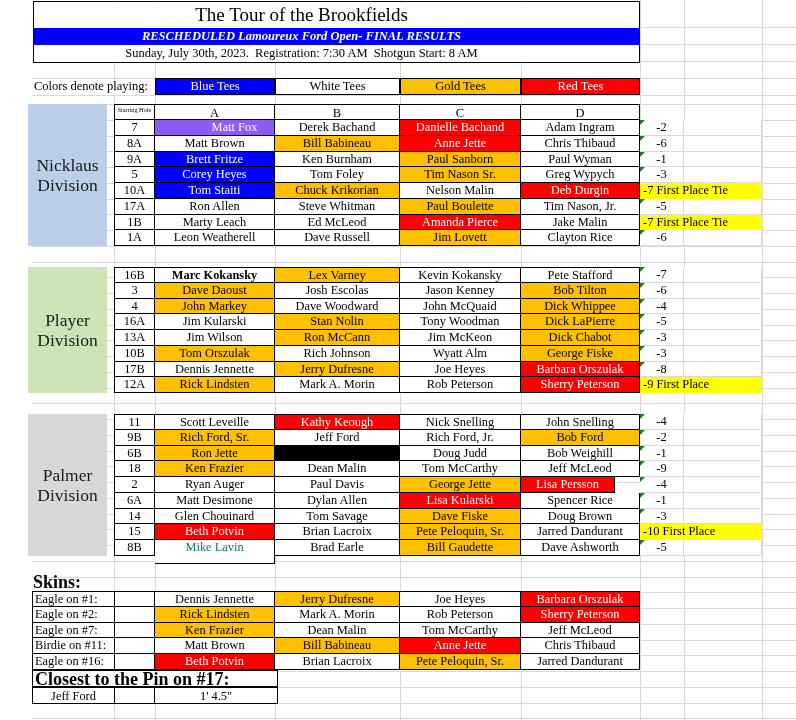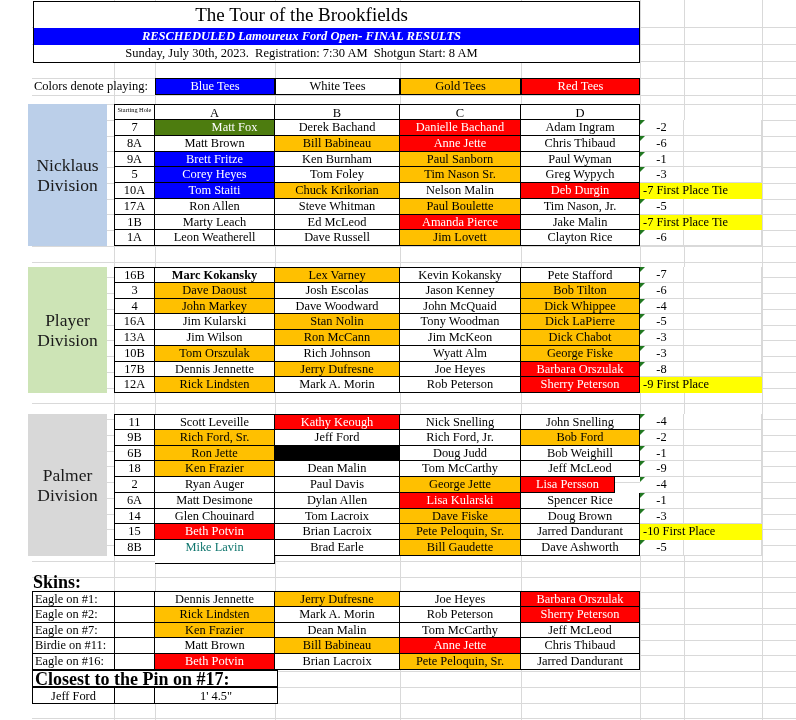--- a/index.html
+++ b/index.html
@@ -119,21 +119,21 @@
       <div class="divlabel" style="top: 414px; height: 142px; background: rgb(216, 216, 216); flex-direction: column;">
         <div>Palmer</div>
         <div>Division</div>
       </div>
       <div class="cell" style="left: 114px; top: 104px; width: 41px; height: 16px; font-size: 6.3px; line-height: 7px; padding-top: 1px; border-top: 1px solid rgb(0, 0, 0); border-left: 1px solid rgb(0, 0, 0);">Starting Hole</div>
       <div class="cell" style="left: 155px; top: 104px; width: 120px; height: 16px; font-size: 12.5px; line-height: 16px; border-top: 1px solid rgb(0, 0, 0);">A</div>
       <div class="cell" style="left: 275px; top: 104px; width: 125px; height: 16px; font-size: 12.5px; line-height: 16px; border-top: 1px solid rgb(0, 0, 0);">B</div>
       <div class="cell" style="left: 400px; top: 104px; width: 121px; height: 16px; font-size: 12.5px; line-height: 16px; border-top: 1px solid rgb(0, 0, 0);">C</div>
       <div class="cell" style="left: 521px; top: 104px; width: 119px; height: 16px; font-size: 12.5px; line-height: 16px; border-top: 1px solid rgb(0, 0, 0);">D</div>
       <div class="cell" style="left: 114px; top: 120px; width: 41px; height: 15.75px; line-height: 15.75px; border-left: 1px solid rgb(0, 0, 0); border-top: none;">7</div>
-      <div class="cell" style="left: 155px; top: 120px; width: 120px; height: 15.75px; line-height: 15.75px; background: #4d7c0f; color: rgb(255, 255, 255); border-top: none; padding-left: 40px;">Matt Fox</div>
+      <div class="cell" style="left: 155px; top: 120px; width: 120px; height: 15.75px; line-height: 15.75px; background: #8b5cf6; color: rgb(255, 255, 255); border-top: none; padding-left: 40px;">Matt Fox</div>
       <div class="cell" style="left: 275px; top: 120px; width: 125px; height: 15.75px; line-height: 15.75px; background: rgb(255, 255, 255); color: rgb(0, 0, 0); border-top: none;">Derek Bachand</div>
       <div class="cell" style="left: 400px; top: 120px; width: 121px; height: 15.75px; line-height: 15.75px; background: rgb(255, 0, 0); color: rgb(255, 255, 255); border-top: none;">Danielle Bachand</div>
       <div class="cell" style="left: 521px; top: 120px; width: 119px; height: 15.75px; line-height: 15.75px; background: rgb(255, 255, 255); color: rgb(0, 0, 0); border-top: none;">Adam Ingram</div>
       <div class="graycell scorecell" style="left: 640px; top: 120px; width: 44px; height: 15.75px; line-height: 15.75px;">-2<div class="tri"></div></div>
       <div class="graycell" style="left: 684px; top: 120px; width: 78px; height: 15.75px;"></div>
       <div class="cell" style="left: 114px; top: 135.75px; width: 41px; height: 15.75px; line-height: 15.75px; border-left: 1px solid rgb(0, 0, 0); border-top: none;">8A</div>
       <div class="cell" style="left: 155px; top: 135.75px; width: 120px; height: 15.75px; line-height: 15.75px; background: rgb(255, 255, 255); color: rgb(0, 0, 0); border-top: none;">Matt Brown</div>
       <div class="cell" style="left: 275px; top: 135.75px; width: 125px; height: 15.75px; line-height: 15.75px; background: rgb(255, 192, 0); color: rgb(0, 0, 0); border-top: none;">Bill Babineau</div>
       <div class="cell" style="left: 400px; top: 135.75px; width: 121px; height: 15.75px; line-height: 15.75px; background: rgb(255, 0, 0); color: rgb(255, 255, 255); border-top: none;">Anne Jette</div>
       <div class="cell" style="left: 521px; top: 135.75px; width: 119px; height: 15.75px; line-height: 15.75px; background: rgb(255, 255, 255); color: rgb(0, 0, 0); border-top: none;">Chris Thibaud</div>
@@ -271,21 +271,21 @@
       <div class="graycell" style="left: 684px; top: 477px; width: 78px; height: 15.75px;"></div>
       <div class="cell" style="left: 114px; top: 492.75px; width: 41px; height: 15.75px; line-height: 15.75px; border-left: 1px solid rgb(0, 0, 0); border-top: none;">6A</div>
       <div class="cell" style="left: 155px; top: 492.75px; width: 120px; height: 15.75px; line-height: 15.75px; background: rgb(255, 255, 255); color: rgb(0, 0, 0); border-top: none;">Matt Desimone</div>
       <div class="cell" style="left: 275px; top: 492.75px; width: 125px; height: 15.75px; line-height: 15.75px; background: rgb(255, 255, 255); color: rgb(0, 0, 0); border-top: none;">Dylan Allen</div>
       <div class="cell" style="left: 400px; top: 492.75px; width: 121px; height: 15.75px; line-height: 15.75px; background: rgb(255, 0, 0); color: rgb(255, 255, 255); border-top: none;">Lisa Kularski</div>
       <div class="cell" style="left: 521px; top: 492.75px; width: 119px; height: 15.75px; line-height: 15.75px; background: rgb(255, 255, 255); color: rgb(0, 0, 0); border-top: none;">Spencer Rice</div>
       <div class="graycell scorecell" style="left: 640px; top: 492.75px; width: 44px; height: 15.75px; line-height: 15.75px;">-1<div class="tri"></div></div>
       <div class="graycell" style="left: 684px; top: 492.75px; width: 78px; height: 15.75px;"></div>
       <div class="cell" style="left: 114px; top: 508.5px; width: 41px; height: 15.75px; line-height: 15.75px; border-left: 1px solid rgb(0, 0, 0); border-top: none;">14</div>
       <div class="cell" style="left: 155px; top: 508.5px; width: 120px; height: 15.75px; line-height: 15.75px; background: rgb(255, 255, 255); color: rgb(0, 0, 0); border-top: none;">Glen Chouinard</div>
-      <div class="cell" style="left: 275px; top: 508.5px; width: 125px; height: 15.75px; line-height: 15.75px; background: rgb(255, 255, 255); color: rgb(0, 0, 0); border-top: none;">Tom Lacroix</div>
+      <div class="cell" style="left: 275px; top: 508.5px; width: 125px; height: 15.75px; line-height: 15.75px; background: rgb(255, 255, 255); color: rgb(0, 0, 0); border-top: none;">Tom Savage</div>
       <div class="cell" style="left: 400px; top: 508.5px; width: 121px; height: 15.75px; line-height: 15.75px; background: rgb(255, 192, 0); color: rgb(0, 0, 0); border-top: none;">Dave Fiske</div>
       <div class="cell" style="left: 521px; top: 508.5px; width: 119px; height: 15.75px; line-height: 15.75px; background: rgb(255, 255, 255); color: rgb(0, 0, 0); border-top: none;">Doug Brown</div>
       <div class="graycell scorecell" style="left: 640px; top: 508.5px; width: 44px; height: 15.75px; line-height: 15.75px;">-3<div class="tri"></div></div>
       <div class="graycell" style="left: 684px; top: 508.5px; width: 78px; height: 15.75px;"></div>
       <div class="cell" style="left: 114px; top: 524.25px; width: 41px; height: 15.75px; line-height: 15.75px; border-left: 1px solid rgb(0, 0, 0); border-top: none;">15</div>
       <div class="cell" style="left: 155px; top: 524.25px; width: 120px; height: 15.75px; line-height: 15.75px; background: rgb(255, 0, 0); color: rgb(255, 255, 255); border-top: none;">Beth Potvin</div>
       <div class="cell" style="left: 275px; top: 524.25px; width: 125px; height: 15.75px; line-height: 15.75px; background: rgb(255, 255, 255); color: rgb(0, 0, 0); border-top: none;">Brian Lacroix</div>
       <div class="cell" style="left: 400px; top: 524.25px; width: 121px; height: 15.75px; line-height: 15.75px; background: rgb(255, 192, 0); color: rgb(0, 0, 0); border-top: none;">Pete Peloquin, Sr.</div>
       <div class="cell" style="left: 521px; top: 524.25px; width: 119px; height: 15.75px; line-height: 15.75px; background: rgb(255, 255, 255); color: rgb(0, 0, 0); border-top: none;">Jarred Dandurant</div>
       <div class="yellowband" style="left: 640px; top: 524.25px; width: 122px; height: 15.75px; line-height: 15.75px;">-10 First Place</div>

